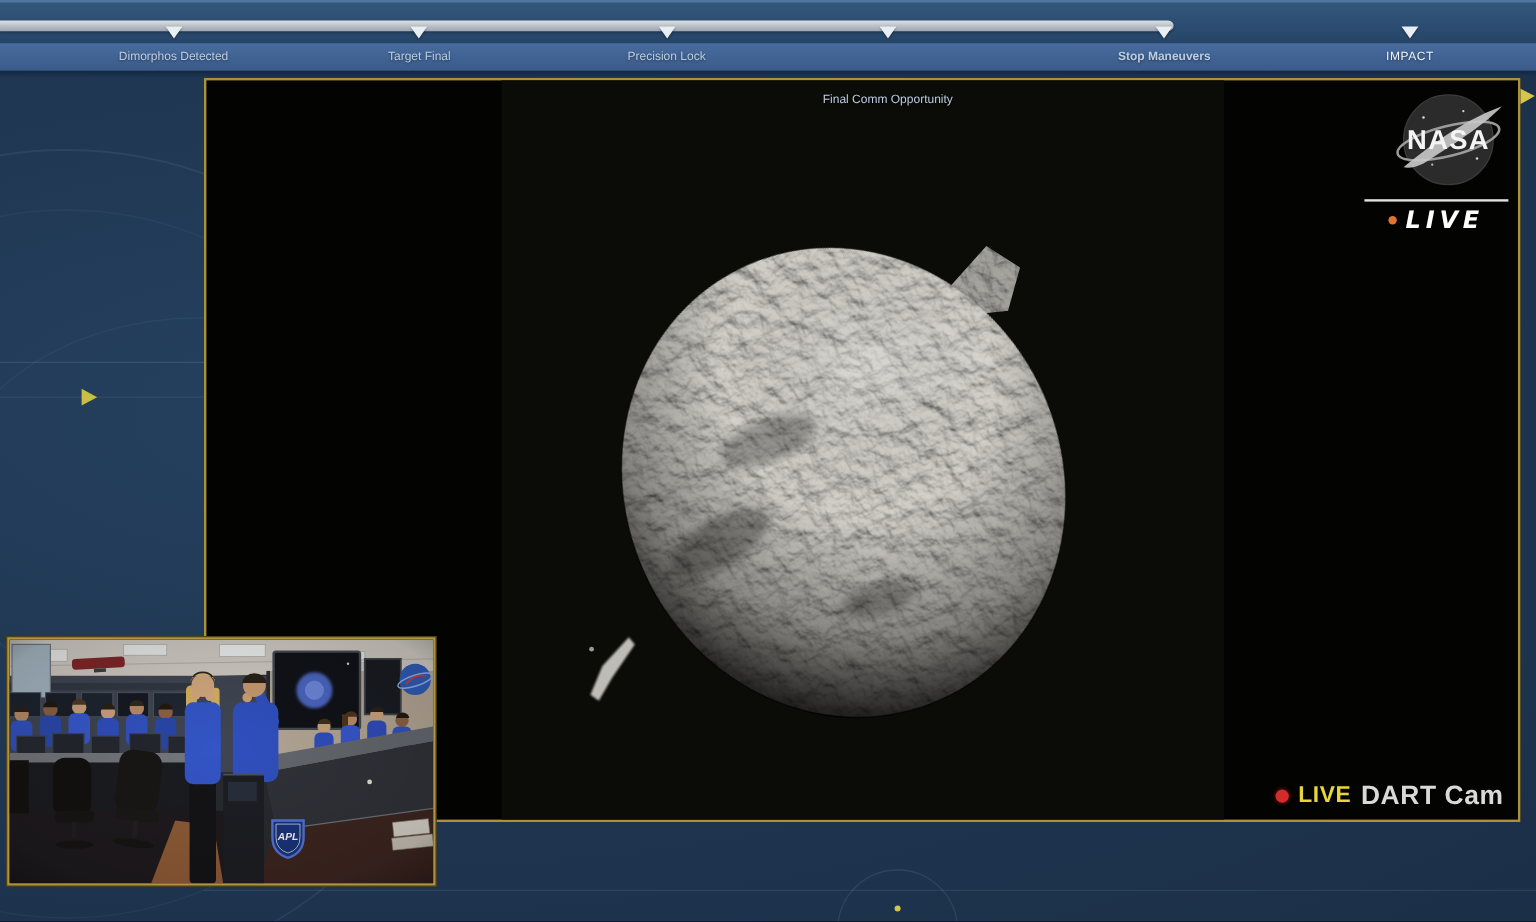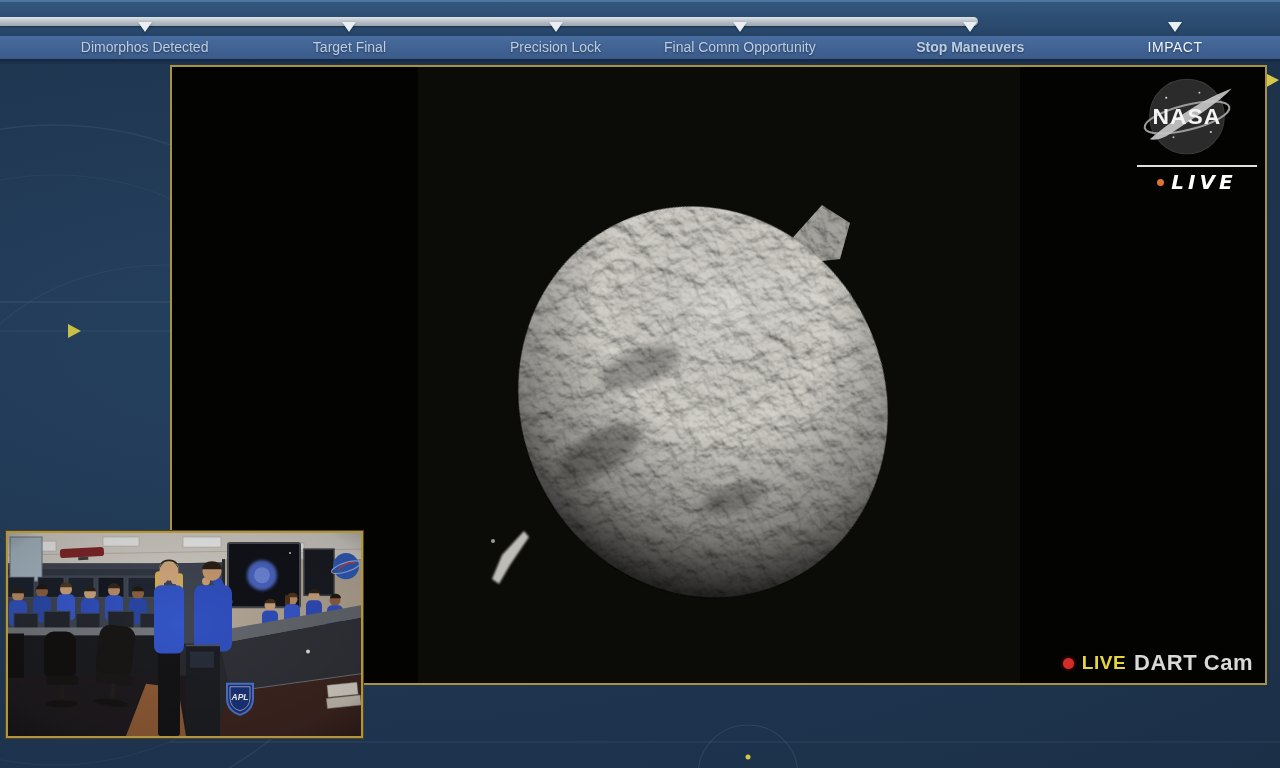--- a/index.html
+++ b/index.html
@@ -17,29 +17,29 @@
           background:linear-gradient(#dde2e6,#b6bec6 55%,#9da7b0);
           border-radius:0 5px 5px 0;box-shadow:0 1px 2px rgba(0,0,0,.35);}
   .tl-mk{position:absolute;top:22px;width:0;height:0;transform:translateX(-50%);
          border-left:7px solid transparent;border-right:7px solid transparent;
          border-top:10px solid #e9eef2;filter:drop-shadow(0 1px 1px rgba(0,0,0,.3));}
   .tl-band{position:absolute;left:0;top:36px;width:100%;height:23px;
            background:linear-gradient(#486c9e,#3a5b8a);}
   .tl-edge{position:absolute;left:0;top:59px;width:100%;height:5px;
            background:linear-gradient(#132740,#1c3350);}
   .tl-lb{position:absolute;top:0;transform:translateX(-50%);line-height:23px;
-         font-size:14px;color:#bccde2;white-space:nowrap;text-shadow:0 1px 2px rgba(0,0,0,.45);}
+         font-size:10px;color:#bccde2;white-space:nowrap;text-shadow:0 1px 2px rgba(0,0,0,.45);}
   .tl-lb.impact{color:#eff4fa;font-weight:normal;letter-spacing:.5px;}
   
   .vframe{position:absolute;left:170px;top:65px;width:1097px;height:620px;
           box-sizing:border-box;border:2px solid #a8923c;background:#030302;z-index:3;}
   .vinner{position:absolute;left:246px;top:0;width:602px;height:100%;background:#0b0b08;}
   .asteroid-svg{position:absolute;left:0;top:0;filter:blur(.4px);}
   
-  .wm{position:absolute;top:8px;right:6px;width:124px;text-align:left;z-index:6;}
+  .wm{position:absolute;top:8px;right:6px;width:124px;text-align:right;z-index:6;}
   .wm-line{height:2px;background:#ececec;margin:3px 2px 3px 2px;opacity:.95;}
   .wm-live{display:flex;align-items:center;justify-content:center;gap:7px;}
   .wm-dot{width:7px;height:7px;border-radius:50%;background:#e2722f;}
   .wm-text{color:#ffffff;font-weight:900;font-style:italic;font-size:20px;
            letter-spacing:4px;font-family:"DejaVu Sans","Liberation Sans",sans-serif;}
   
   .badge{position:absolute;right:12px;bottom:7px;display:flex;align-items:center;gap:8px;z-index:6;}
   .badge-dot{width:11px;height:11px;border-radius:50%;background:#d42b2b;box-shadow:0 0 4px rgba(212,43,43,.6);}
   .badge-live{color:#e6d53c;font-weight:800;font-size:19px;letter-spacing:.5px;}
   .badge-cam{color:#d9d9d9;font-weight:700;font-size:22px;letter-spacing:.5px;}
@@ -72,21 +72,21 @@
     <div class="tl-mk" style="left: 11.3%;"></div>
     <div class="tl-mk" style="left: 27.3%;"></div>
     <div class="tl-mk" style="left: 43.4%;"></div>
     <div class="tl-mk" style="left: 57.8%;"></div>
     <div class="tl-mk" style="left: 75.8%;"></div>
     <div class="tl-mk" style="left: 91.8%;"></div>
     <div class="tl-band">
       <div class="tl-lb" style="left: 11.3%;">Dimorphos Detected</div>
       <div class="tl-lb" style="left: 27.3%;">Target Final</div>
       <div class="tl-lb" style="left: 43.4%;">Precision Lock</div>
-      <div class="tl-lb" style="left: 57.8%;">Final Comm Opportunity</div>
+      <div class="tl-lb" style="left: 57.8%; margin-top: 36px;">Final Comm Opportunity</div>
       <div class="tl-lb" style="left: 75.8%; font-weight: bold;">Stop Maneuvers</div>
       <div class="tl-lb impact" style="left: 91.8%;">IMPACT</div>
     </div>
     <div class="tl-edge"></div>
   </header>
 
   <div class="vframe">
     <div class="vinner"></div>
 
     <svg class="asteroid-svg" width="1093" height="616" viewBox="0 0 1093 616">

